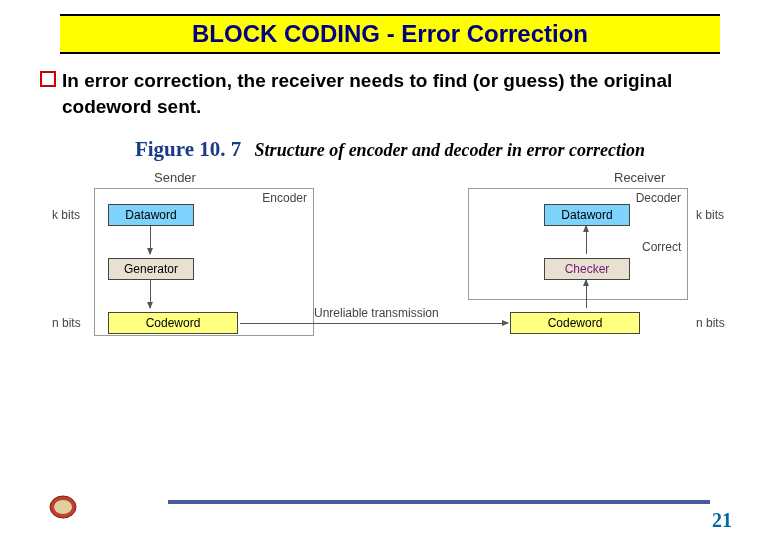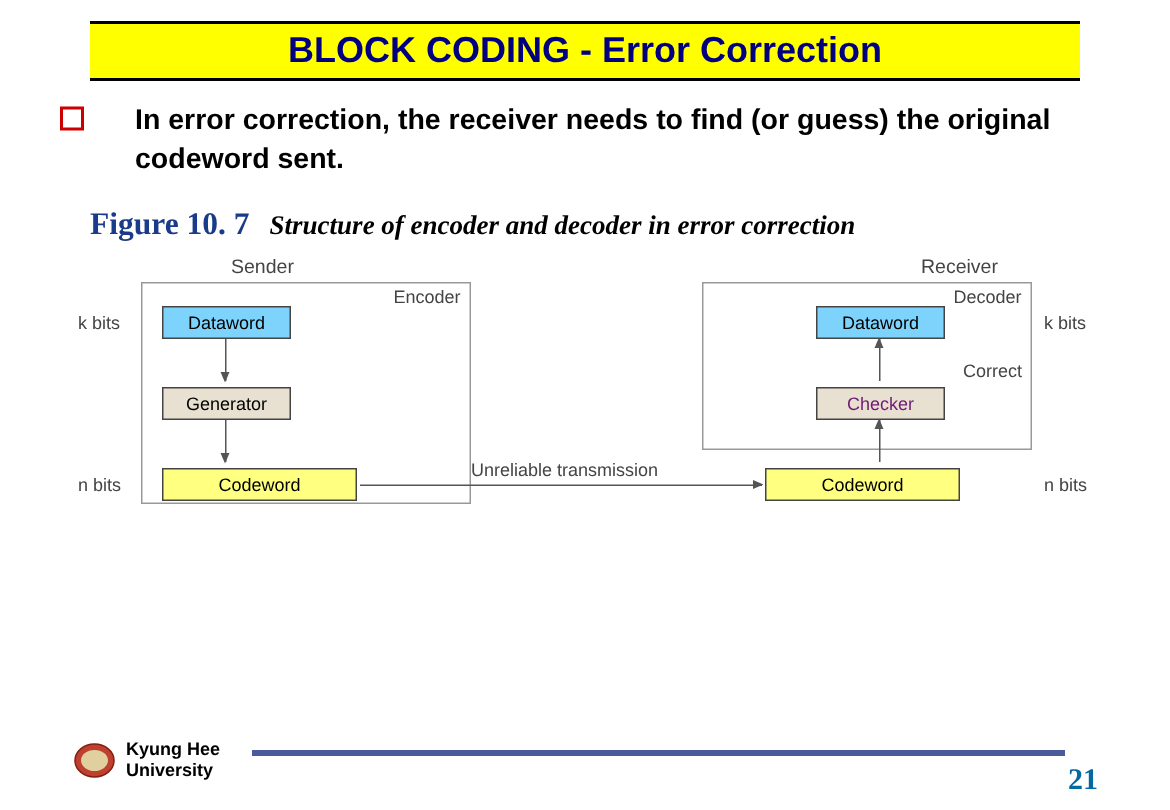--- a/index.html
+++ b/index.html
@@ -38,24 +38,23 @@
     border: 2px solid #cc0000;
     margin-right: 6px;
     margin-top: 3px;
     flex-shrink: 0;
   }
   .bullet-text {
     font-size: 19px;
     font-weight: bold;
     color: #000;
     line-height: 1.35;
-    margin-left: 28px;
   }
   .figure-caption {
-    text-align: left;
+    text-align: center;
     margin: 0 60px 8px 60px;
   }
   .fig-num {
     font-family: "Times New Roman", serif;
     font-size: 21px;
     font-weight: bold;
     color: #1a3a8a;
   }
   .fig-desc {
     font-family: "Times New Roman", serif;
@@ -230,19 +229,15 @@
   <div class="arrow-v up" style="left:538px;top:110px;height:28px;"></div>
   <div class="side-label" style="left:648px;top:146px;">n bits</div>
   <div class="box codeword" style="left:462px;top:142px;width:130px;">Codeword</div>
 </div>
 
 <div class="footer">
   <svg class="logo" viewBox="0 0 30 26">
     <ellipse cx="15" cy="13" rx="13" ry="11" fill="#c04030" stroke="#802010"></ellipse>
     <ellipse cx="15" cy="13" rx="9" ry="7" fill="#e0d0a0"></ellipse>
   </svg>
-  <div class="uni">
-    <span>Kyung Hee</span><br>
-    <span>University</span>
-  </div>
   <div class="footer-line"></div>
   <div class="page-num">21</div>
 </div>
 
 </body></html>

